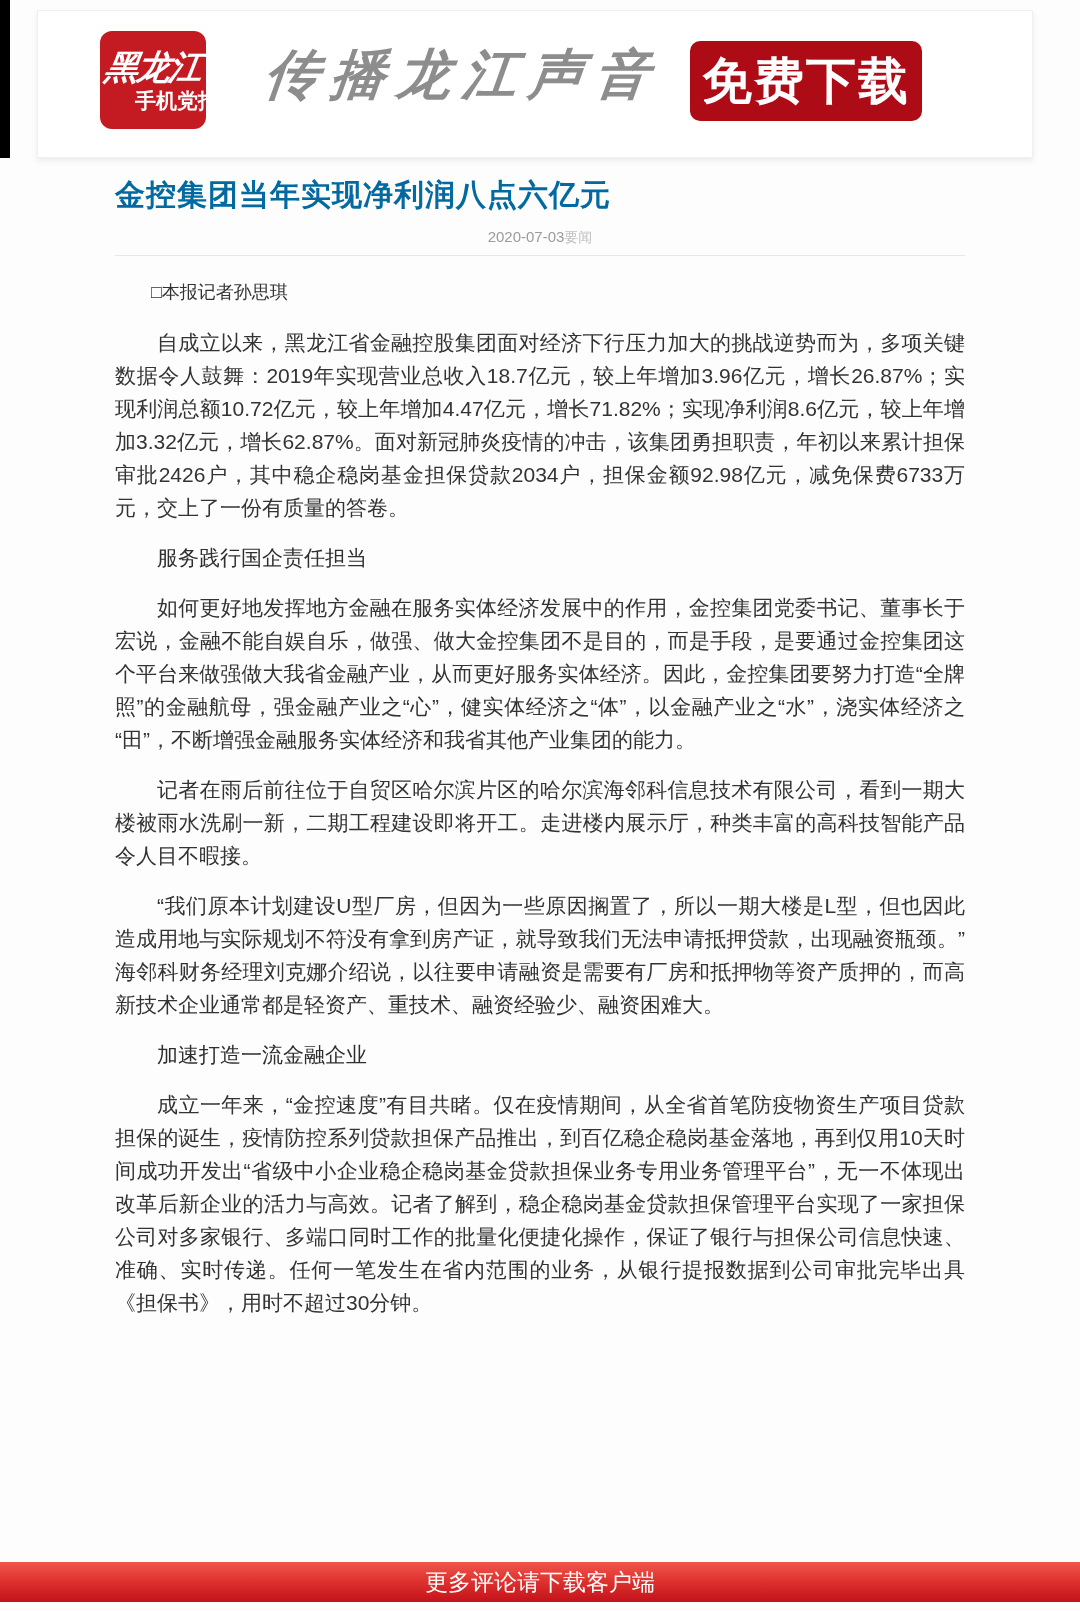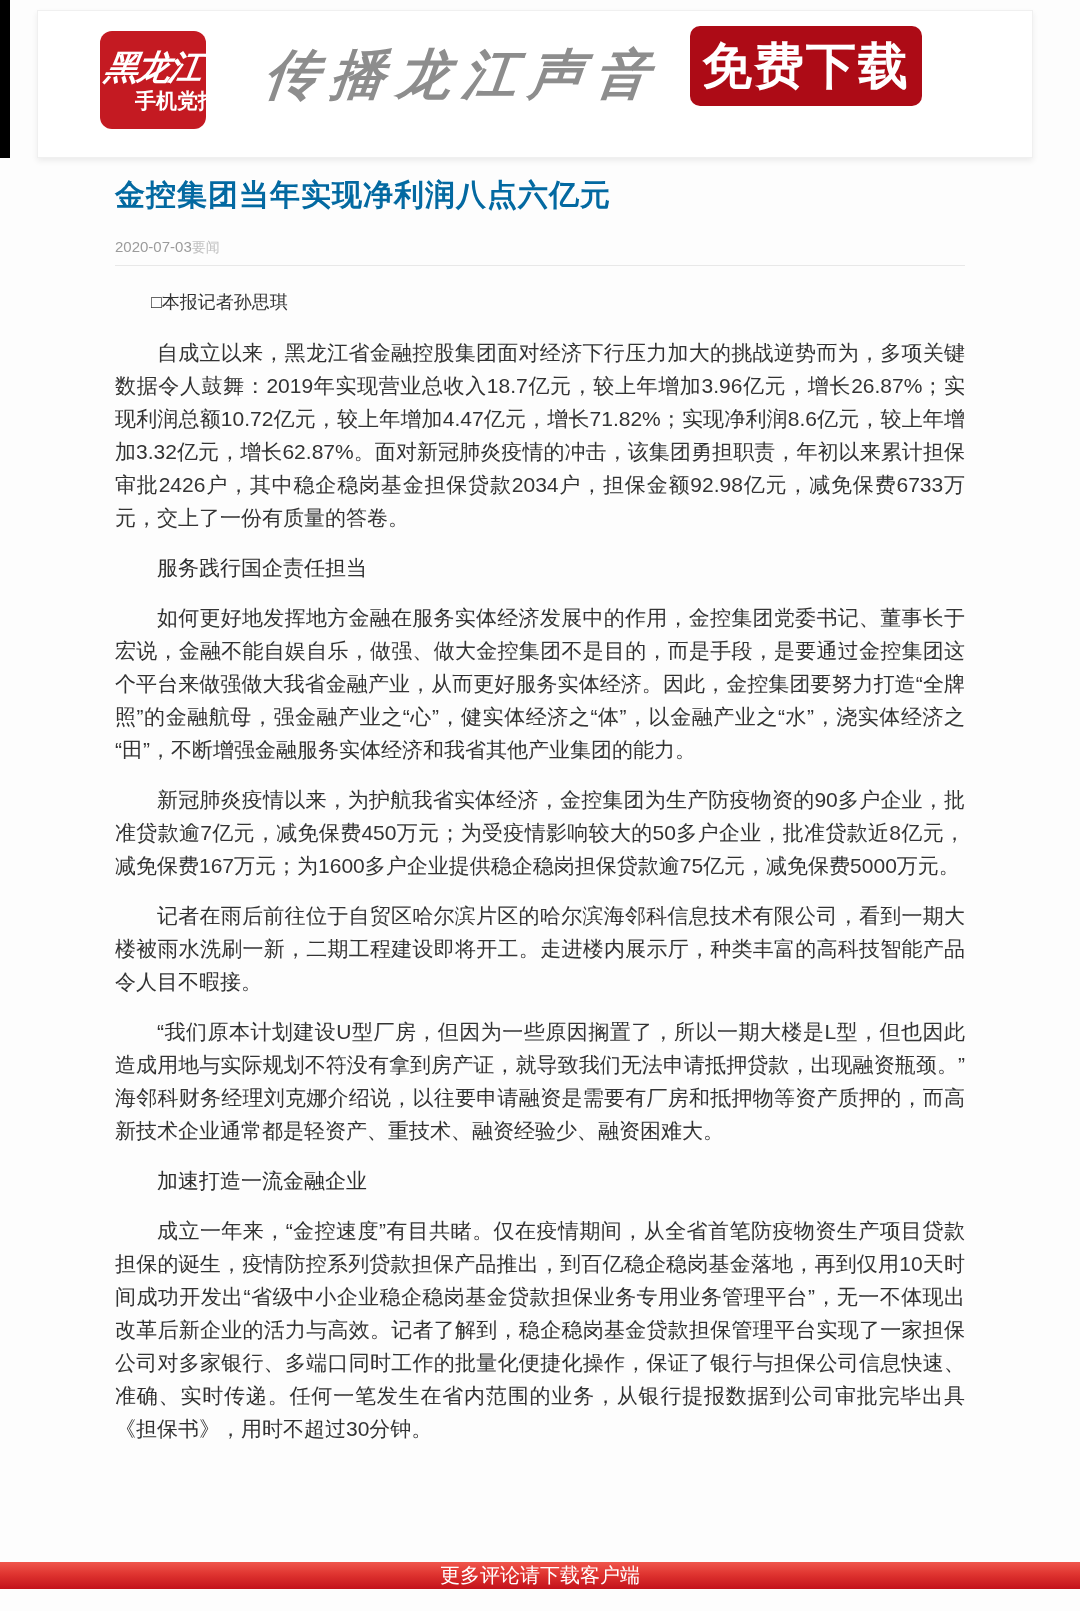--- a/index.html
+++ b/index.html
@@ -71,21 +71,21 @@
     font-style: italic;
     font-size: 54px;
     font-weight: bold;
     color: #8d8d8d;
     letter-spacing: 12px;
     transform: skewX(-6deg);
     white-space: nowrap;
   }
   .download-btn {
     position: absolute;
-    left: 652px; top: 15px;
+    left: 652px; top: 30px;
     width: 232px; height: 80px;
     background: #ad0b16;
     border: none;
     border-radius: 10px;
     color: #ffffff;
     font-size: 50px;
     font-weight: bold;
     letter-spacing: 2px;
     display: flex;
     align-items: center;
@@ -99,23 +99,23 @@
     left: 115px; top: 175px;
     width: 850px;
   }
   .article-title {
     font-size: 30px;
     font-weight: bold;
     color: #0369a1;
     letter-spacing: 1px;
   }
   .meta-row {
-    margin-top: 22px;
-    display: flex;
-    justify-content: flex-start;
+    margin-top: 12px;
+    display: flex;
+    justify-content: center;
     align-items: baseline;
   }
   .article-date {
     font-size: 15px;
     color: #9b9b9b;
   }
   .article-tag {
     font-size: 14px;
     color: #c2c2c2;
   }
@@ -140,24 +140,24 @@
     color: #333333;
     text-align: justify;
   }
   .article-body .subhead {
     color: #2e2e2e;
   }
   
   .footer-bar {
     position: absolute;
     left: 0; top: 1562px;
-    width: 1080px; height: 27px;
+    width: 1080px; height: 40px;
     background: linear-gradient(to bottom, #f0564c 0%, #df3430 45%, #c3121b 100%);
     color: #ffffff;
-    font-size: 20px;
+    font-size: 23px;
     display: flex;
     align-items: center;
     justify-content: center;
     cursor: pointer;
     border: none;
     font-family: "Liberation Sans", sans-serif;
   }
 </style>
 </head>
 <body>
@@ -180,21 +180,20 @@
     <div class="meta-row">
       <span class="article-date">2020-07-03</span>
       <span class="article-tag">要闻</span>
     </div>
     <div class="divider"></div>
     <p class="byline">□本报记者孙思琪</p>
     <div class="article-body">
         <p class="para">自成立以来，黑龙江省金融控股集团面对经济下行压力加大的挑战逆势而为，多项关键数据令人鼓舞：2019年实现营业总收入18.7亿元，较上年增加3.96亿元，增长26.87%；实现利润总额10.72亿元，较上年增加4.47亿元，增长71.82%；实现净利润8.6亿元，较上年增加3.32亿元，增长62.87%。面对新冠肺炎疫情的冲击，该集团勇担职责，年初以来累计担保审批2426户，其中稳企稳岗基金担保贷款2034户，担保金额92.98亿元，减免保费6733万元，交上了一份有质量的答卷。</p>
         <p class="subhead">服务践行国企责任担当</p>
         <p class="para">如何更好地发挥地方金融在服务实体经济发展中的作用，金控集团党委书记、董事长于宏说，金融不能自娱自乐，做强、做大金控集团不是目的，而是手段，是要通过金控集团这个平台来做强做大我省金融产业，从而更好服务实体经济。因此，金控集团要努力打造“全牌照”的金融航母，强金融产业之“心”，健实体经济之“体”，以金融产业之“水”，浇实体经济之“田”，不断增强金融服务实体经济和我省其他产业集团的能力。</p>
-        <p class="para">新冠肺炎疫情以来，为护航我省实体经济，金控集团为生产防疫物资的90多户企业，批准贷款逾7亿元，减免保费450万元；为受疫情影响较大的50多户企业，批准贷款近8亿元，减免保费167万元；为1600多户企业提供稳企稳岗担保贷款逾75亿元，减免保费5000万元。</p>
         <p class="para">记者在雨后前往位于自贸区哈尔滨片区的哈尔滨海邻科信息技术有限公司，看到一期大楼被雨水洗刷一新，二期工程建设即将开工。走进楼内展示厅，种类丰富的高科技智能产品令人目不暇接。</p>
         <p class="para">“我们原本计划建设U型厂房，但因为一些原因搁置了，所以一期大楼是L型，但也因此造成用地与实际规划不符没有拿到房产证，就导致我们无法申请抵押贷款，出现融资瓶颈。”海邻科财务经理刘克娜介绍说，以往要申请融资是需要有厂房和抵押物等资产质押的，而高新技术企业通常都是轻资产、重技术、融资经验少、融资困难大。</p>
         <p class="subhead">加速打造一流金融企业</p>
         <p class="para">成立一年来，“金控速度”有目共睹。仅在疫情期间，从全省首笔防疫物资生产项目贷款担保的诞生，疫情防控系列贷款担保产品推出，到百亿稳企稳岗基金落地，再到仅用10天时间成功开发出“省级中小企业稳企稳岗基金贷款担保业务专用业务管理平台”，无一不体现出改革后新企业的活力与高效。记者了解到，稳企稳岗基金贷款担保管理平台实现了一家担保公司对多家银行、多端口同时工作的批量化便捷化操作，保证了银行与担保公司信息快速、准确、实时传递。任何一笔发生在省内范围的业务，从银行提报数据到公司审批完毕出具《担保书》，用时不超过30分钟。</p>
       </div>
   </div>
 
   <button class="footer-bar">更多评论请下载客户端</button>
 
 </div>

